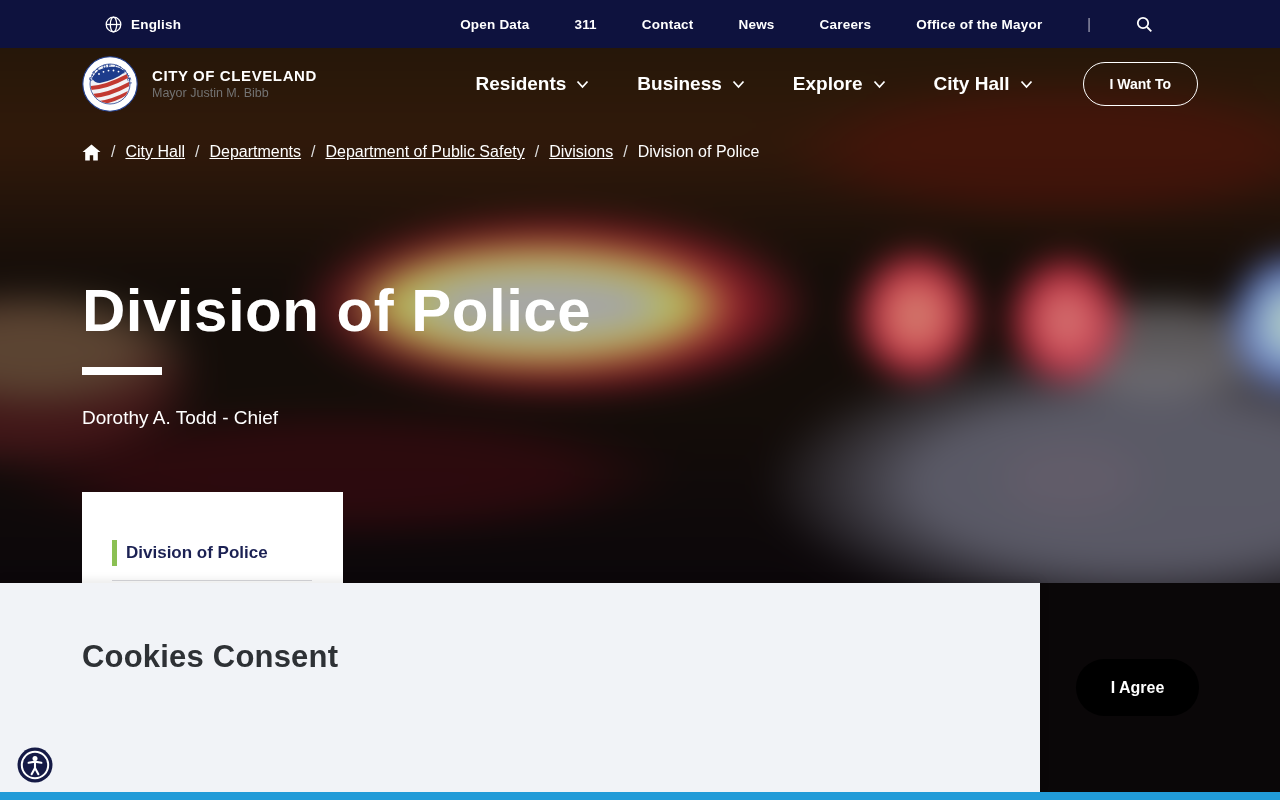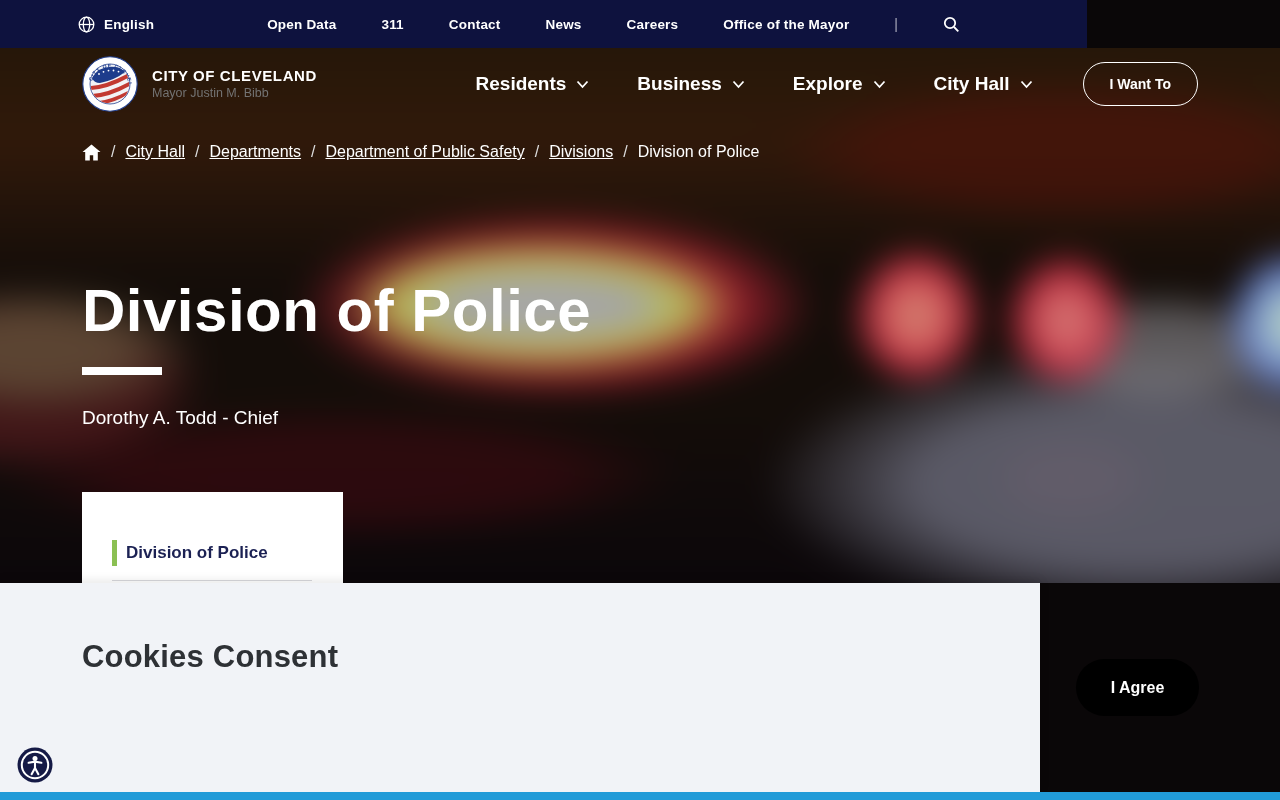--- a/index.html
+++ b/index.html
@@ -6,24 +6,24 @@
   html,body { width:1280px; height:800px; overflow:hidden; }
   body {
     font-family:"Liberation Sans", sans-serif;
     background:#0a0708;
     position:relative;
     color:#fff;
   }
 
   
   .utility-bar {
-    position:absolute; top:0; left:0; width:1087px; height:48px;
+    position:absolute; top:0; left:0; width:1280px; height:48px;
     background:#0e123e; z-index:40;
     display:flex; align-items:center; justify-content:space-between;
-    padding:0 127px 0 78px;
+    padding:0 127px 0 105px;
   }
   .utility-left { display:flex; align-items:center; gap:9px; cursor:pointer; }
   .utility-right { display:flex; align-items:center; gap:45px;margin-left:22px; }
   .utility-link {
     color:#fff; font-size:13.5px; font-weight:bold; text-decoration:none;
     letter-spacing:.2px; cursor:pointer; white-space:nowrap;
   }
   .utility-sep { color:#aab; font-size:14px; }
   .icon-btn { display:flex; align-items:center; cursor:pointer; background:none; border:none; }
 

